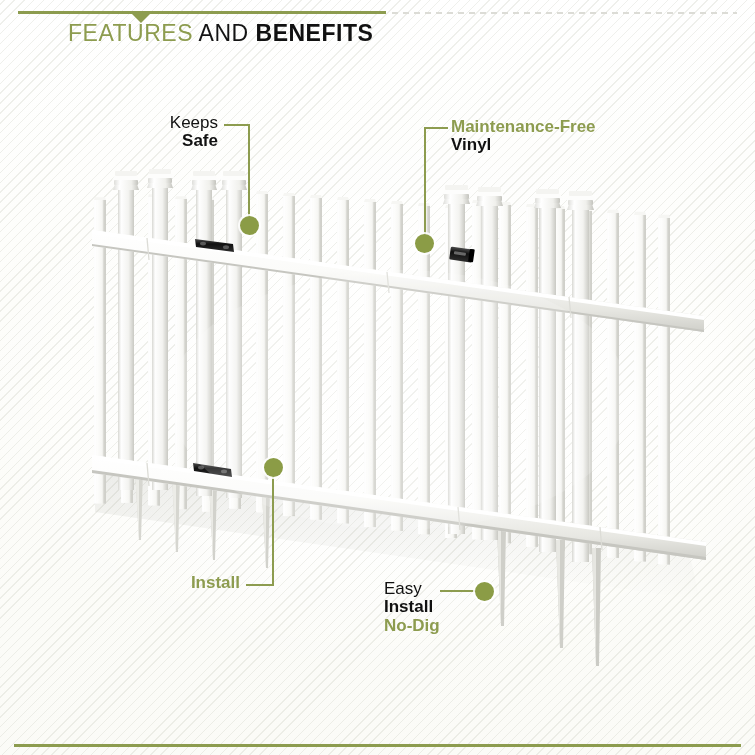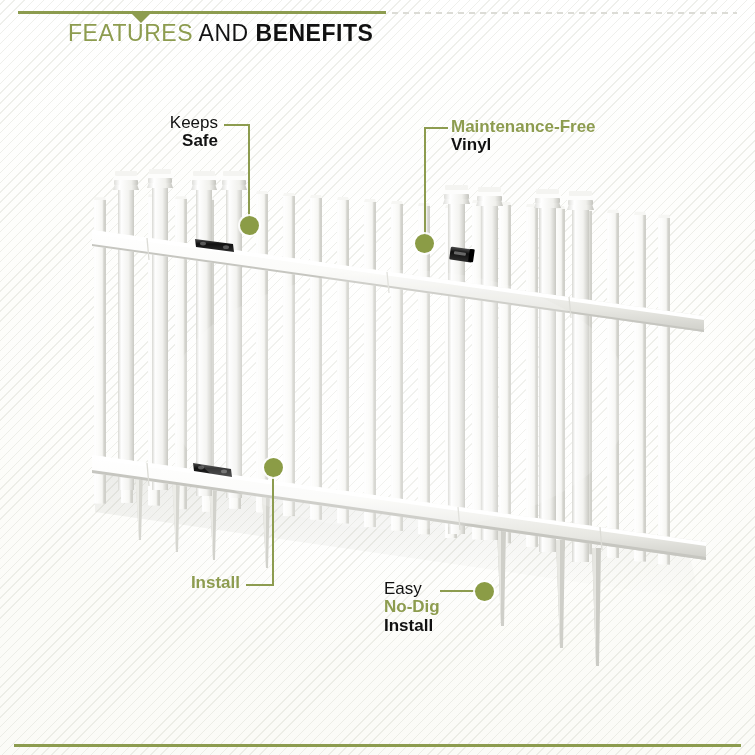--- a/index.html
+++ b/index.html
@@ -387,19 +387,19 @@
 
   <div class="callout ralign" style="left:100px; top:574px; width:140px;">
     <span class="ln g">Install</span>
   </div>
   <div class="leader h" style="left:246px; top:584px; width:28px;"></div>
   <div class="leader v" style="left:272px; top:476px; height:110px;"></div>
   <div class="dot" style="left:264px; top:458px;"></div>
 
   <div class="callout" style="left:384px; top:580px; width:150px;">
     <span class="ln k">Easy</span>
+    <span class="ln kb">Install</span>
     <span class="ln g">No-Dig</span>
-    <span class="ln kb">Install</span>
   </div>
   <div class="leader h" style="left:440px; top:590px; width:42px;"></div>
   <div class="dot" style="left:475px; top:582px;"></div>
 
 </div>
 
 </body></html>

